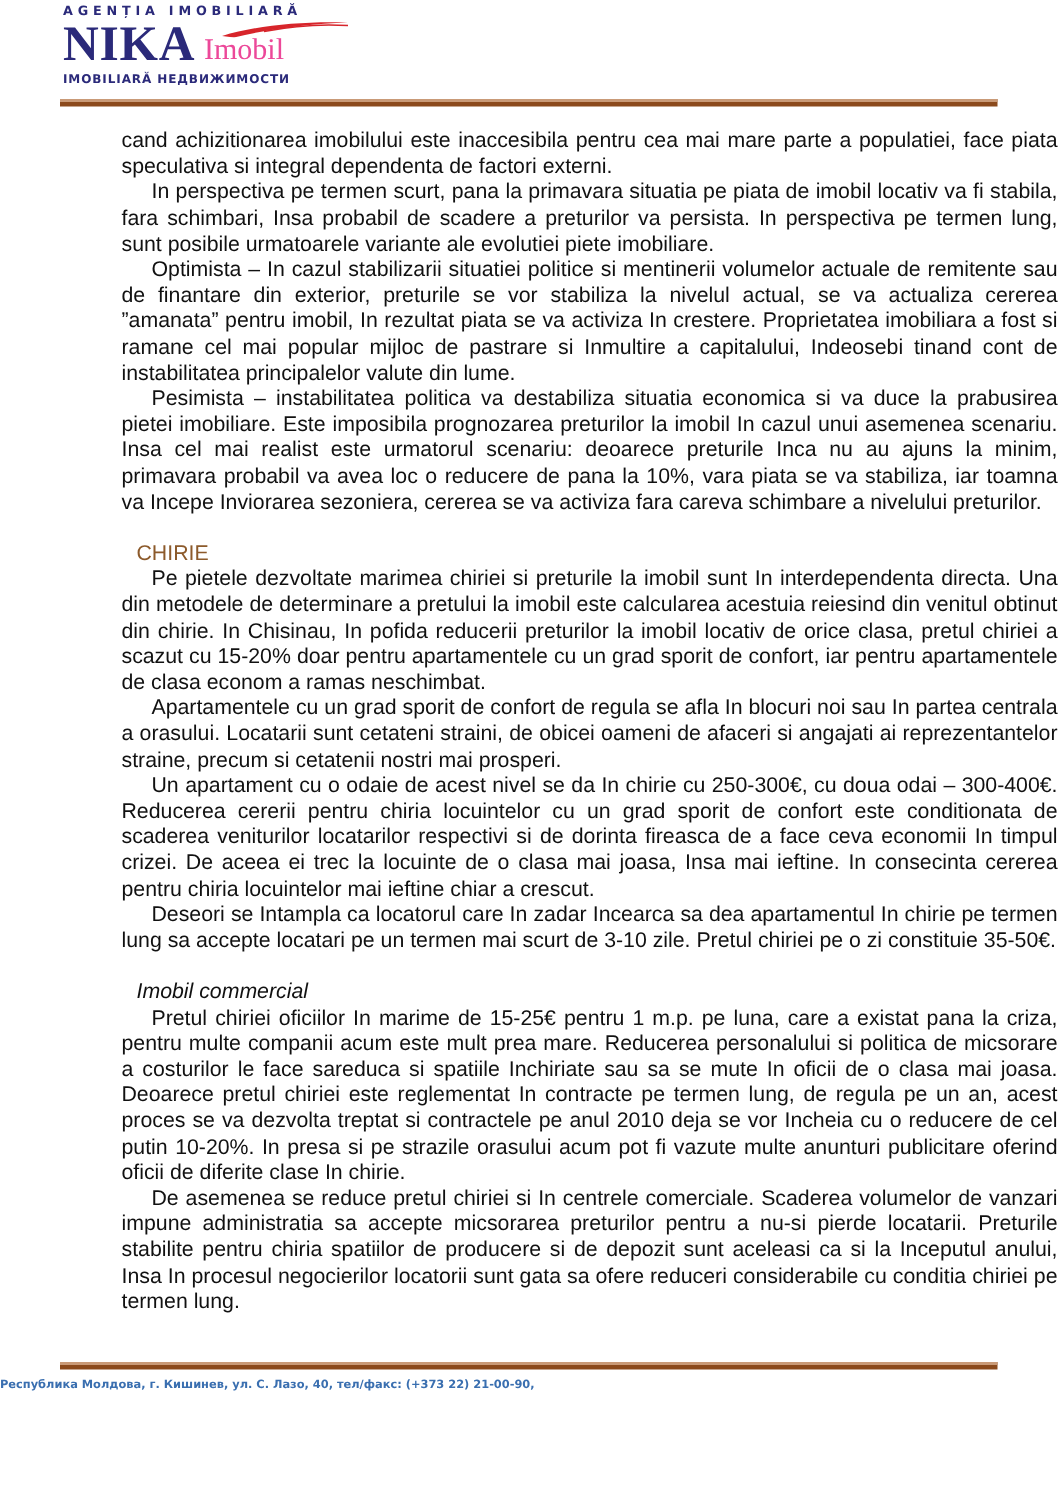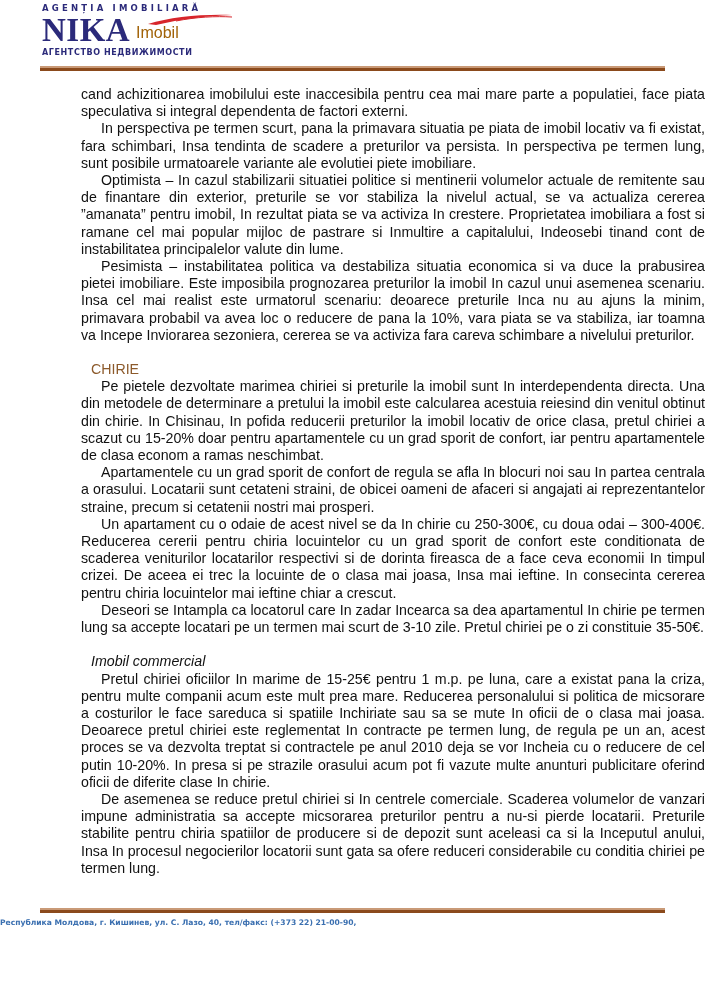--- a/index.html
+++ b/index.html
@@ -2,21 +2,21 @@
 <html><head>
 <meta charset="utf-8">
 <style>
   html, body { margin: 0; padding: 0; background: #ffffff; }
   body { width: 707px; height: 1000px; position: relative; overflow: hidden; font-family: "Liberation Sans", sans-serif; color: #111; }
   .header { position: absolute; left: 0; top: 0; width: 707px; height: 80px; padding-left: 30px; }
   .logo { position: absolute; left: 42px; top: 3px; width: 180px; }
   .logo-top { font-family: "DejaVu Sans", sans-serif; font-size: 8.5px; font-weight: bold; letter-spacing: 3.2px; color: #2b2a7a; white-space: nowrap; }
   .logo-mid { position: relative; height: 34px; margin-top: 0px; white-space: nowrap; }
   .logo-nika { font-family: "Liberation Serif", serif; font-weight: bold; font-size: 33px; color: #2b2a7a; letter-spacing: 0.5px; position: absolute; left: 0; top: 0px; line-height: 34px; }
-  .logo-imobil { font-family: Liberation Sans, sans-serif; font-size: 16px; color: #a16207; position: absolute; left: 94px; top: 7px; line-height: 26px; }
+  .logo-imobil { font-family: Liberation Serif, serif; font-size: 20px; color: #ec4899; position: absolute; left: 94px; top: 7px; line-height: 26px; }
   .logo-swoosh { position: absolute; left: 104px; top: 0px; width: 88px; height: 12px; }
   .logo-bottom { font-family: "DejaVu Sans", sans-serif; font-size: 8px; font-weight: bold; color: #2b2a7a; letter-spacing: 0.6px; white-space: nowrap; margin-top: 1px; }
   .rule { position: absolute; height: 5px; background: #8b4a1c; border-top: 2px solid #c99a77; box-sizing: border-box; }
   .rule-top { left: 40px; top: 66px; width: 625px; }
   .rule-bottom { left: 40px; top: 908px; width: 625px; }
   .content { position: absolute; left: 41px; top: 86px; width: 624px; font-size: 14.2px; line-height: 17.2px; margin-left: 40px; }
   .content p { margin: 0; text-align: justify; text-indent: 20px; }
   .content p.noindent { text-indent: 0; }
   .section-title { color: #8c5a2b; margin-top: 17px; margin-left: 10px; font-size: 14.2px; line-height: 17.2px; }
   .sub-title { font-style: italic; margin-left: 10px; line-height: 17.2px; }
@@ -31,28 +31,28 @@
   <div class="logo">
     <div class="logo-top">AGENȚIA IMOBILIARĂ</div>
     <div class="logo-mid">
       <span class="logo-nika">NIKA</span>
       <svg class="logo-swoosh" viewBox="0 0 88 12">
         <path d="M2 11 C 25 4, 55 1, 86 2 C 60 3, 35 6, 10 12 Z" fill="#d7252b"></path>
         <path d="M30 8 C 50 4, 70 3, 86 4" stroke="#d7252b" stroke-width="1" fill="none"></path>
       </svg>
       <span class="logo-imobil">Imobil</span>
     </div>
-    <div class="logo-bottom">АГЕНТСТВО НЕДВИЖИМОСТИ</div>
+    <div class="logo-bottom">IMOBILIARĂ НЕДВИЖИМОСТИ</div>
   </div>
   <div class="rule rule-top"></div>
 </div>
 
 <div class="content">
   <p class="noindent">cand achizitionarea imobilului este inaccesibila pentru cea mai mare parte a populatiei, face piata speculativa si integral dependenta de factori externi.</p>
-  <p>In perspectiva pe termen scurt, pana la primavara situatia pe piata de imobil locativ va fi existat, fara schimbari, Insa tendinta de scadere a preturilor va persista. In perspectiva pe termen lung, sunt posibile urmatoarele variante ale evolutiei piete imobiliare.</p>
+  <p>In perspectiva pe termen scurt, pana la primavara situatia pe piata de imobil locativ va fi stabila, fara schimbari, Insa probabil de scadere a preturilor va persista. In perspectiva pe termen lung, sunt posibile urmatoarele variante ale evolutiei piete imobiliare.</p>
   <p>Optimista – In cazul stabilizarii situatiei politice si mentinerii volumelor actuale de remitente sau de finantare din exterior, preturile se vor stabiliza la nivelul actual, se va actualiza cererea ”amanata” pentru imobil, In rezultat piata se va activiza In crestere. Proprietatea imobiliara a fost si ramane cel mai popular mijloc de pastrare si Inmultire a capitalului, Indeosebi tinand cont de instabilitatea principalelor valute din lume.</p>
   <p>Pesimista – instabilitatea politica va destabiliza situatia economica si va duce la prabusirea pietei imobiliare. Este imposibila prognozarea preturilor la imobil In cazul unui asemenea scenariu. Insa cel mai realist este urmatorul scenariu: deoarece preturile Inca nu au ajuns la minim, primavara probabil va avea loc o reducere de pana la 10%, vara piata se va stabiliza, iar toamna va Incepe Inviorarea sezoniera, cererea se va activiza fara careva schimbare a nivelului preturilor.</p>
 
   <div class="section-title">CHIRIE</div>
   <p>Pe pietele dezvoltate marimea chiriei si preturile la imobil sunt In interdependenta directa. Una din metodele de determinare a pretului la imobil este calcularea acestuia reiesind din venitul obtinut din chirie. In Chisinau, In pofida reducerii preturilor la imobil locativ de orice clasa, pretul chiriei a scazut cu 15-20% doar pentru apartamentele cu un grad sporit de confort, iar pentru apartamentele de clasa econom a ramas neschimbat.</p>
   <p>Apartamentele cu un grad sporit de confort de regula se afla In blocuri noi sau In partea centrala a orasului. Locatarii sunt cetateni straini, de obicei oameni de afaceri si angajati ai reprezentantelor straine, precum si cetatenii nostri mai prosperi.</p>
   <p>Un apartament cu o odaie de acest nivel se da In chirie cu 250-300€, cu doua odai – 300-400€. Reducerea cererii pentru chiria locuintelor cu un grad sporit de confort este conditionata de scaderea veniturilor locatarilor respectivi si de dorinta fireasca de a face ceva economii In timpul crizei. De aceea ei trec la locuinte de o clasa mai joasa, Insa mai ieftine. In consecinta cererea pentru chiria locuintelor mai ieftine chiar a crescut.</p>
   <p>Deseori se Intampla ca locatorul care In zadar Incearca sa dea apartamentul In chirie pe termen lung sa accepte locatari pe un termen mai scurt de 3-10 zile. Pretul chiriei pe o zi constituie 35-50€.</p>
 
   <div class="sub-title gap">Imobil commercial</div>

